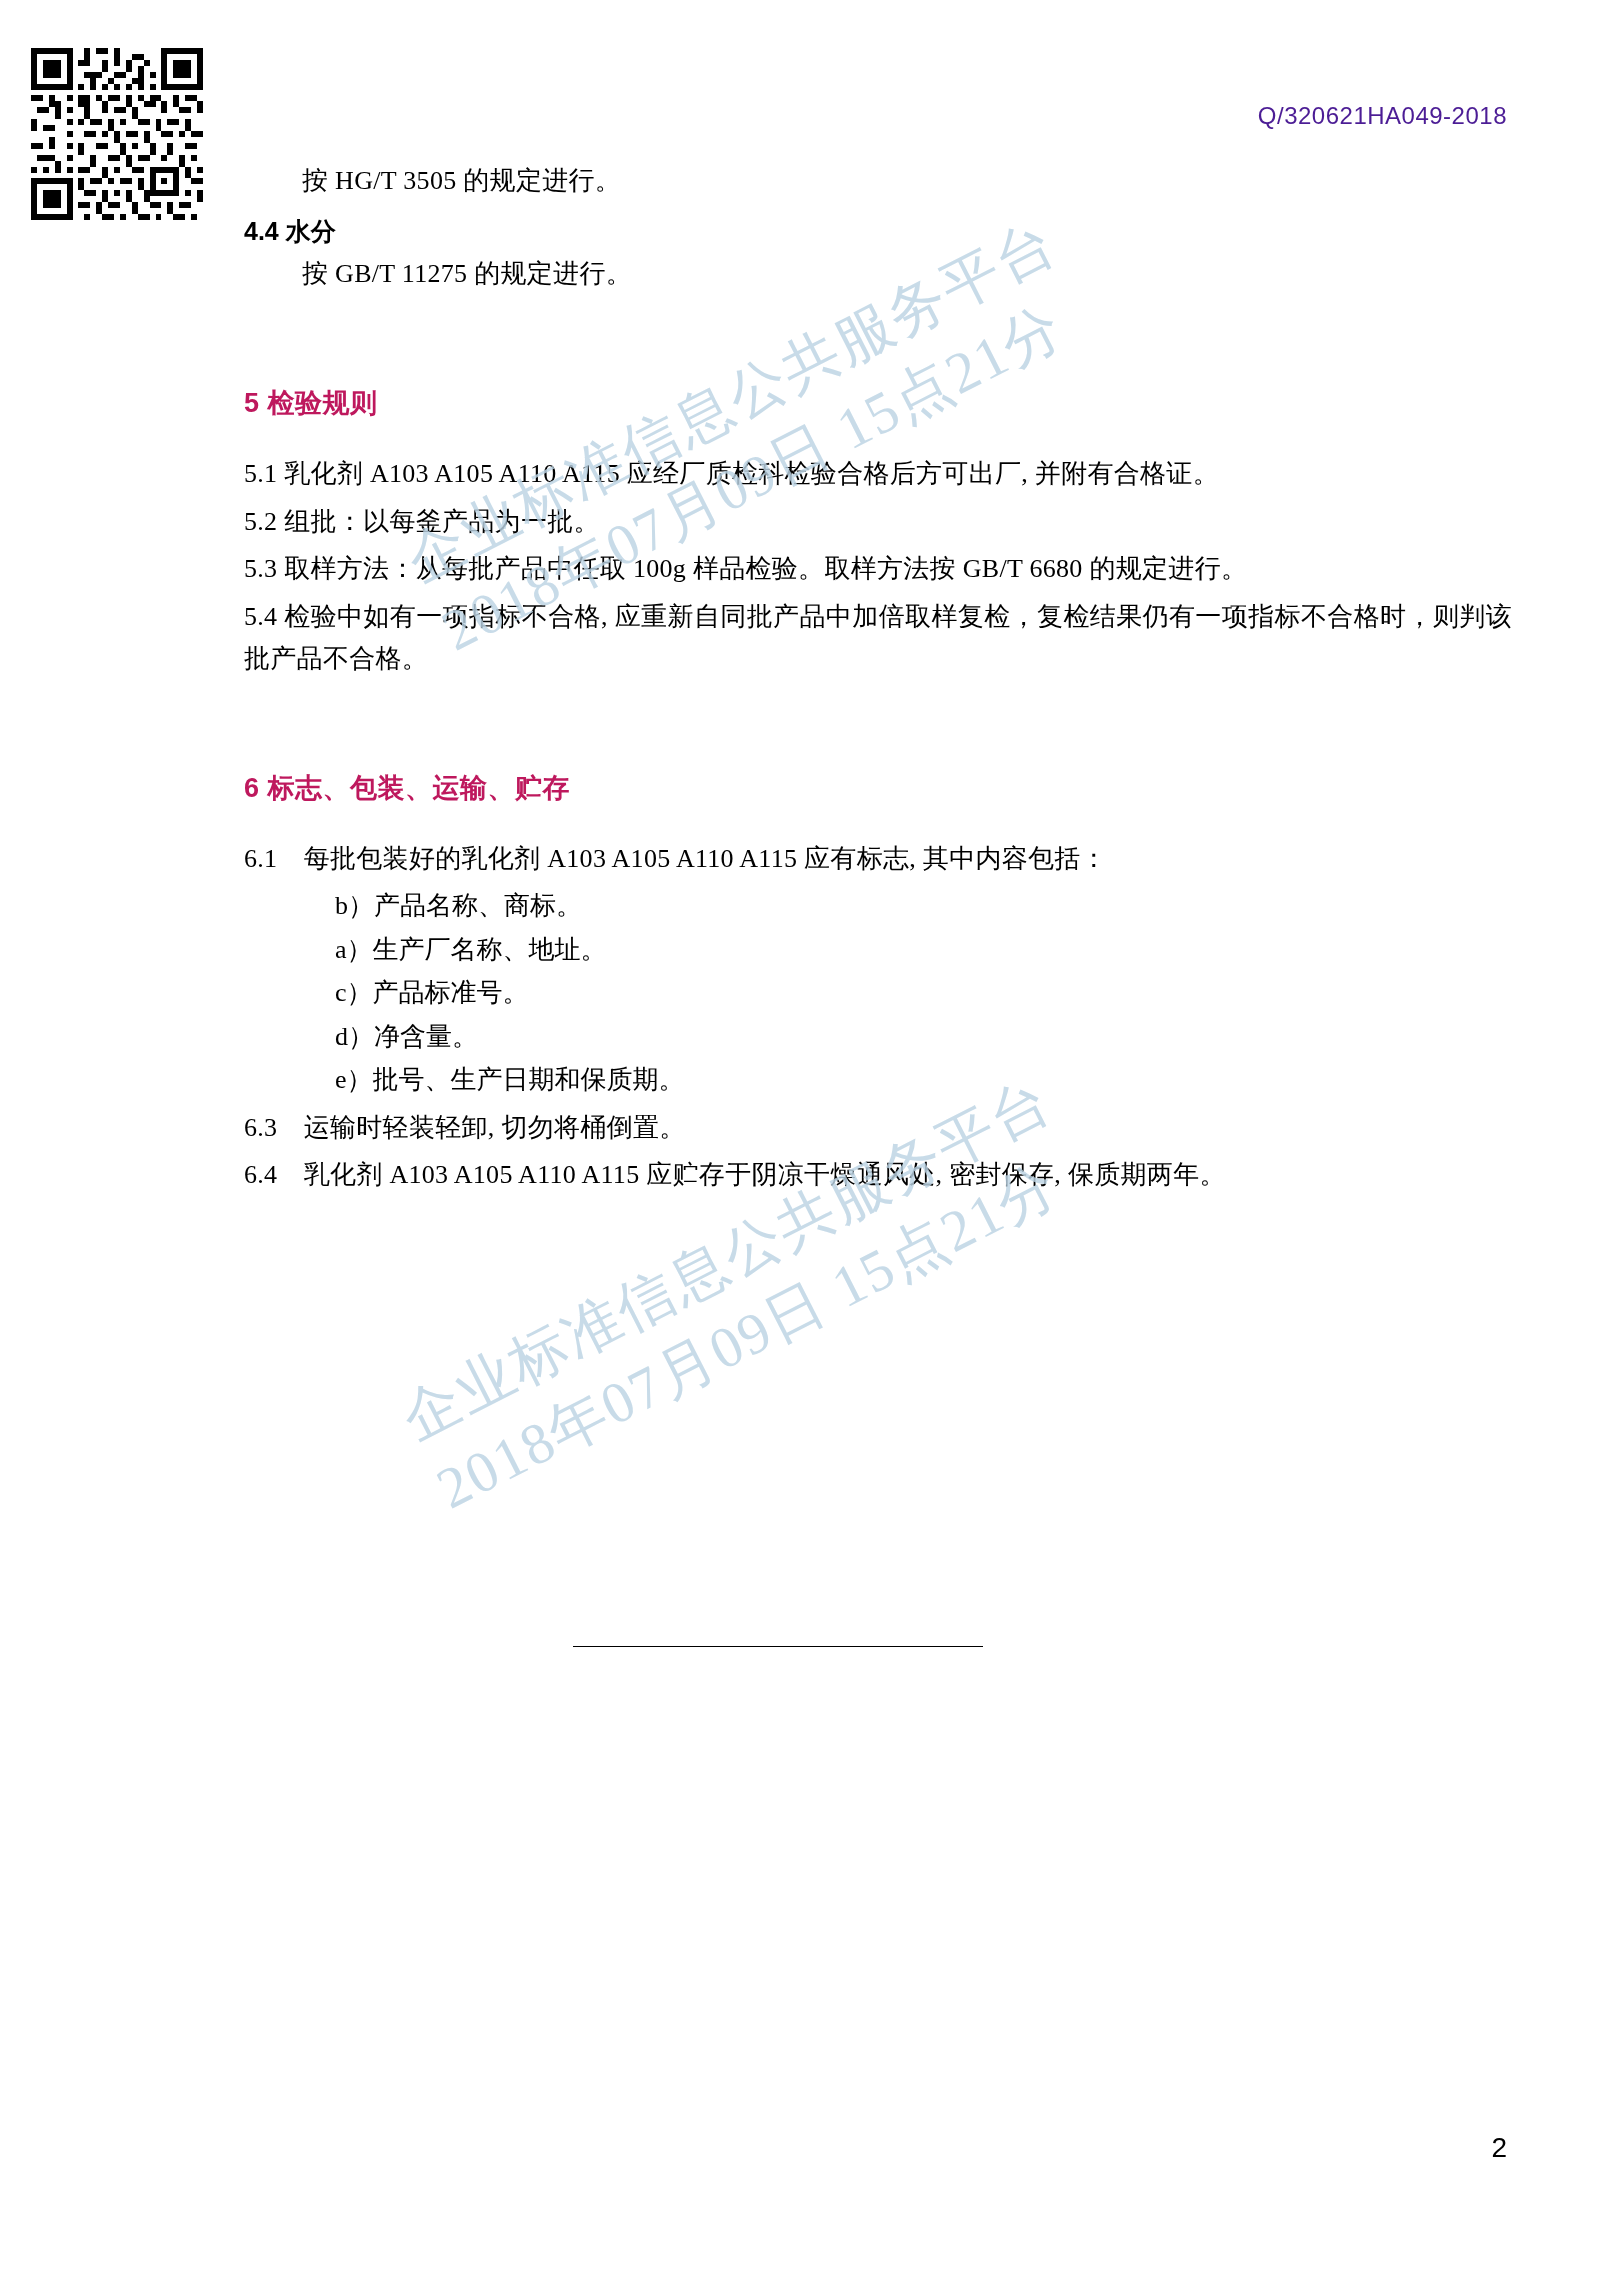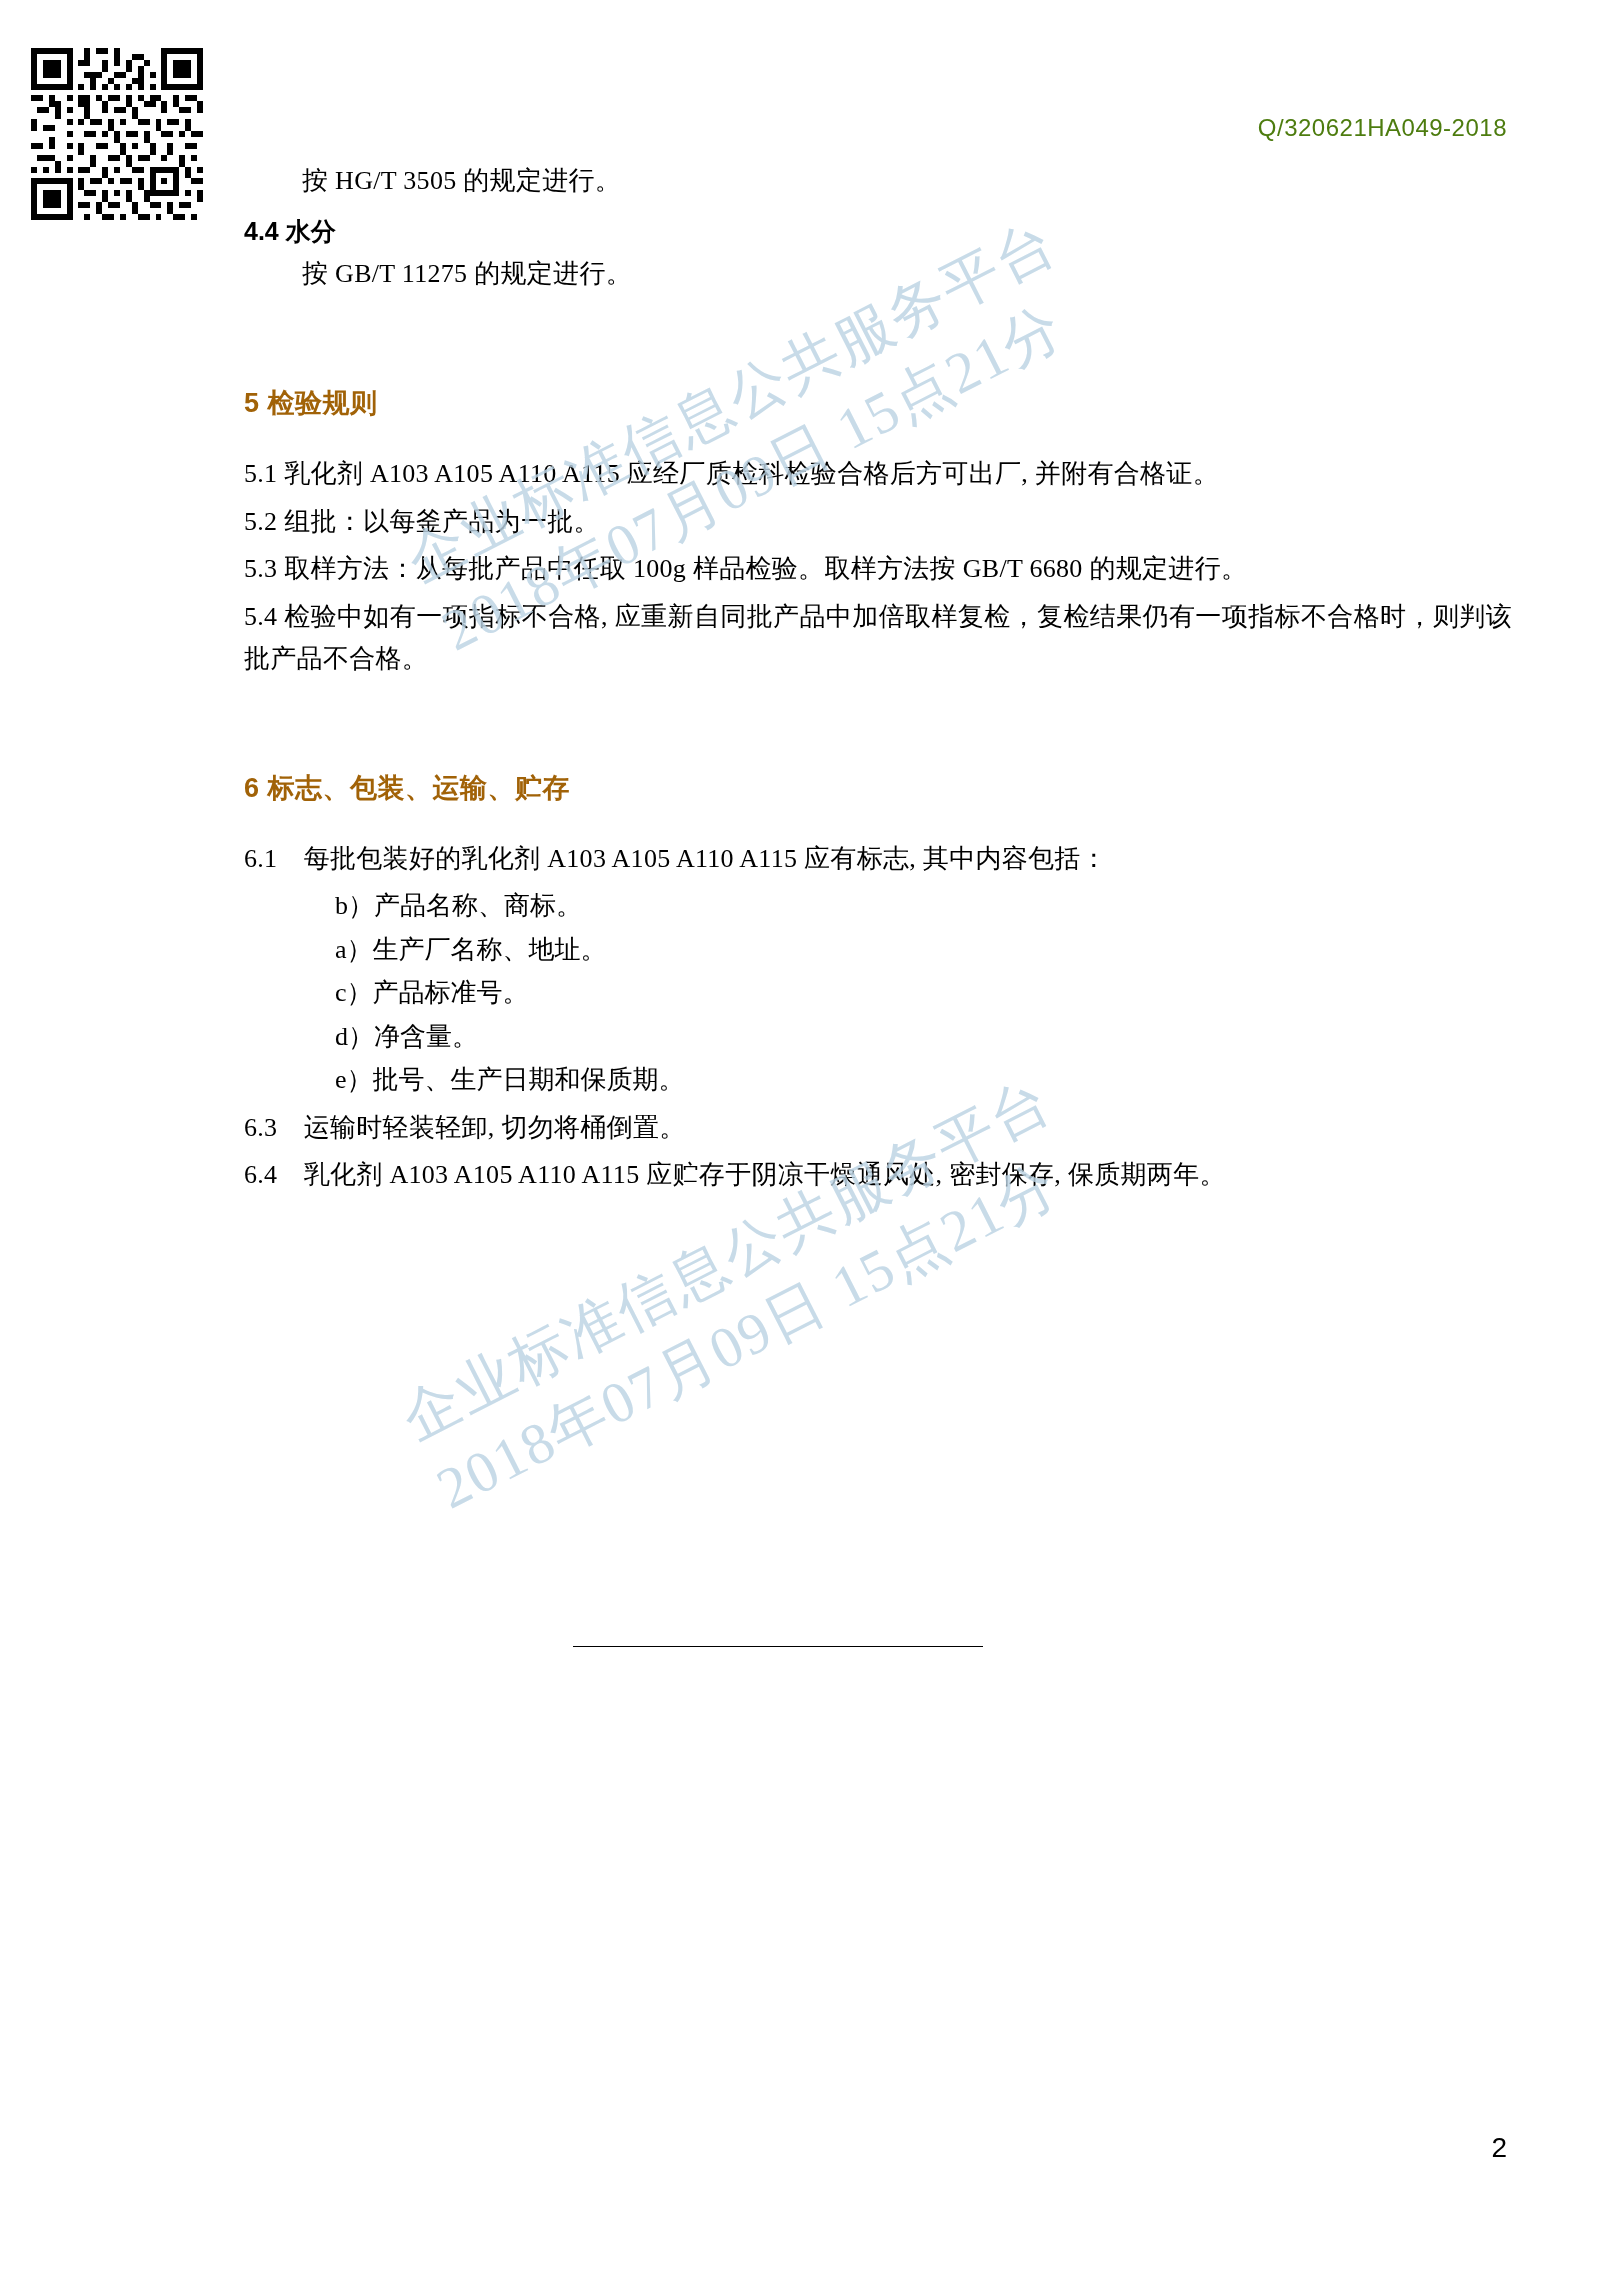--- a/index.html
+++ b/index.html
@@ -26,41 +26,41 @@
     top: 48px;
     width: 172px;
     height: 172px;
   }
   .qr svg { display: block; }
 
   
   .doc-code {
     position: absolute;
     right: 112px;
-    top: 114px;
+    top: 102px;
     font-family: "Liberation Sans", sans-serif;
     font-size: 24px;
     letter-spacing: 0.5px;
-    color: #4d7c0f;
+    color: #4c1d95;
     white-space: nowrap;
   }
 
   
   .content {
     position: absolute;
     left: 244px;
     top: 154px;
     width: 1268px;
   }
 
   .h-sec {
     font-family: "Liberation Sans", sans-serif;
     font-weight: bold;
     font-size: 25px;
-    color: #a16207;
+    color: #be185d;
     margin: 0 0 3.7px 0;
     letter-spacing: 0.5px;
   }
   .h-sec.big {
     font-size: 27px;
     margin-top: 52px;
     margin-bottom: 9.3px;
   }
   .h-sub {
     font-family: "Liberation Sans", sans-serif;

